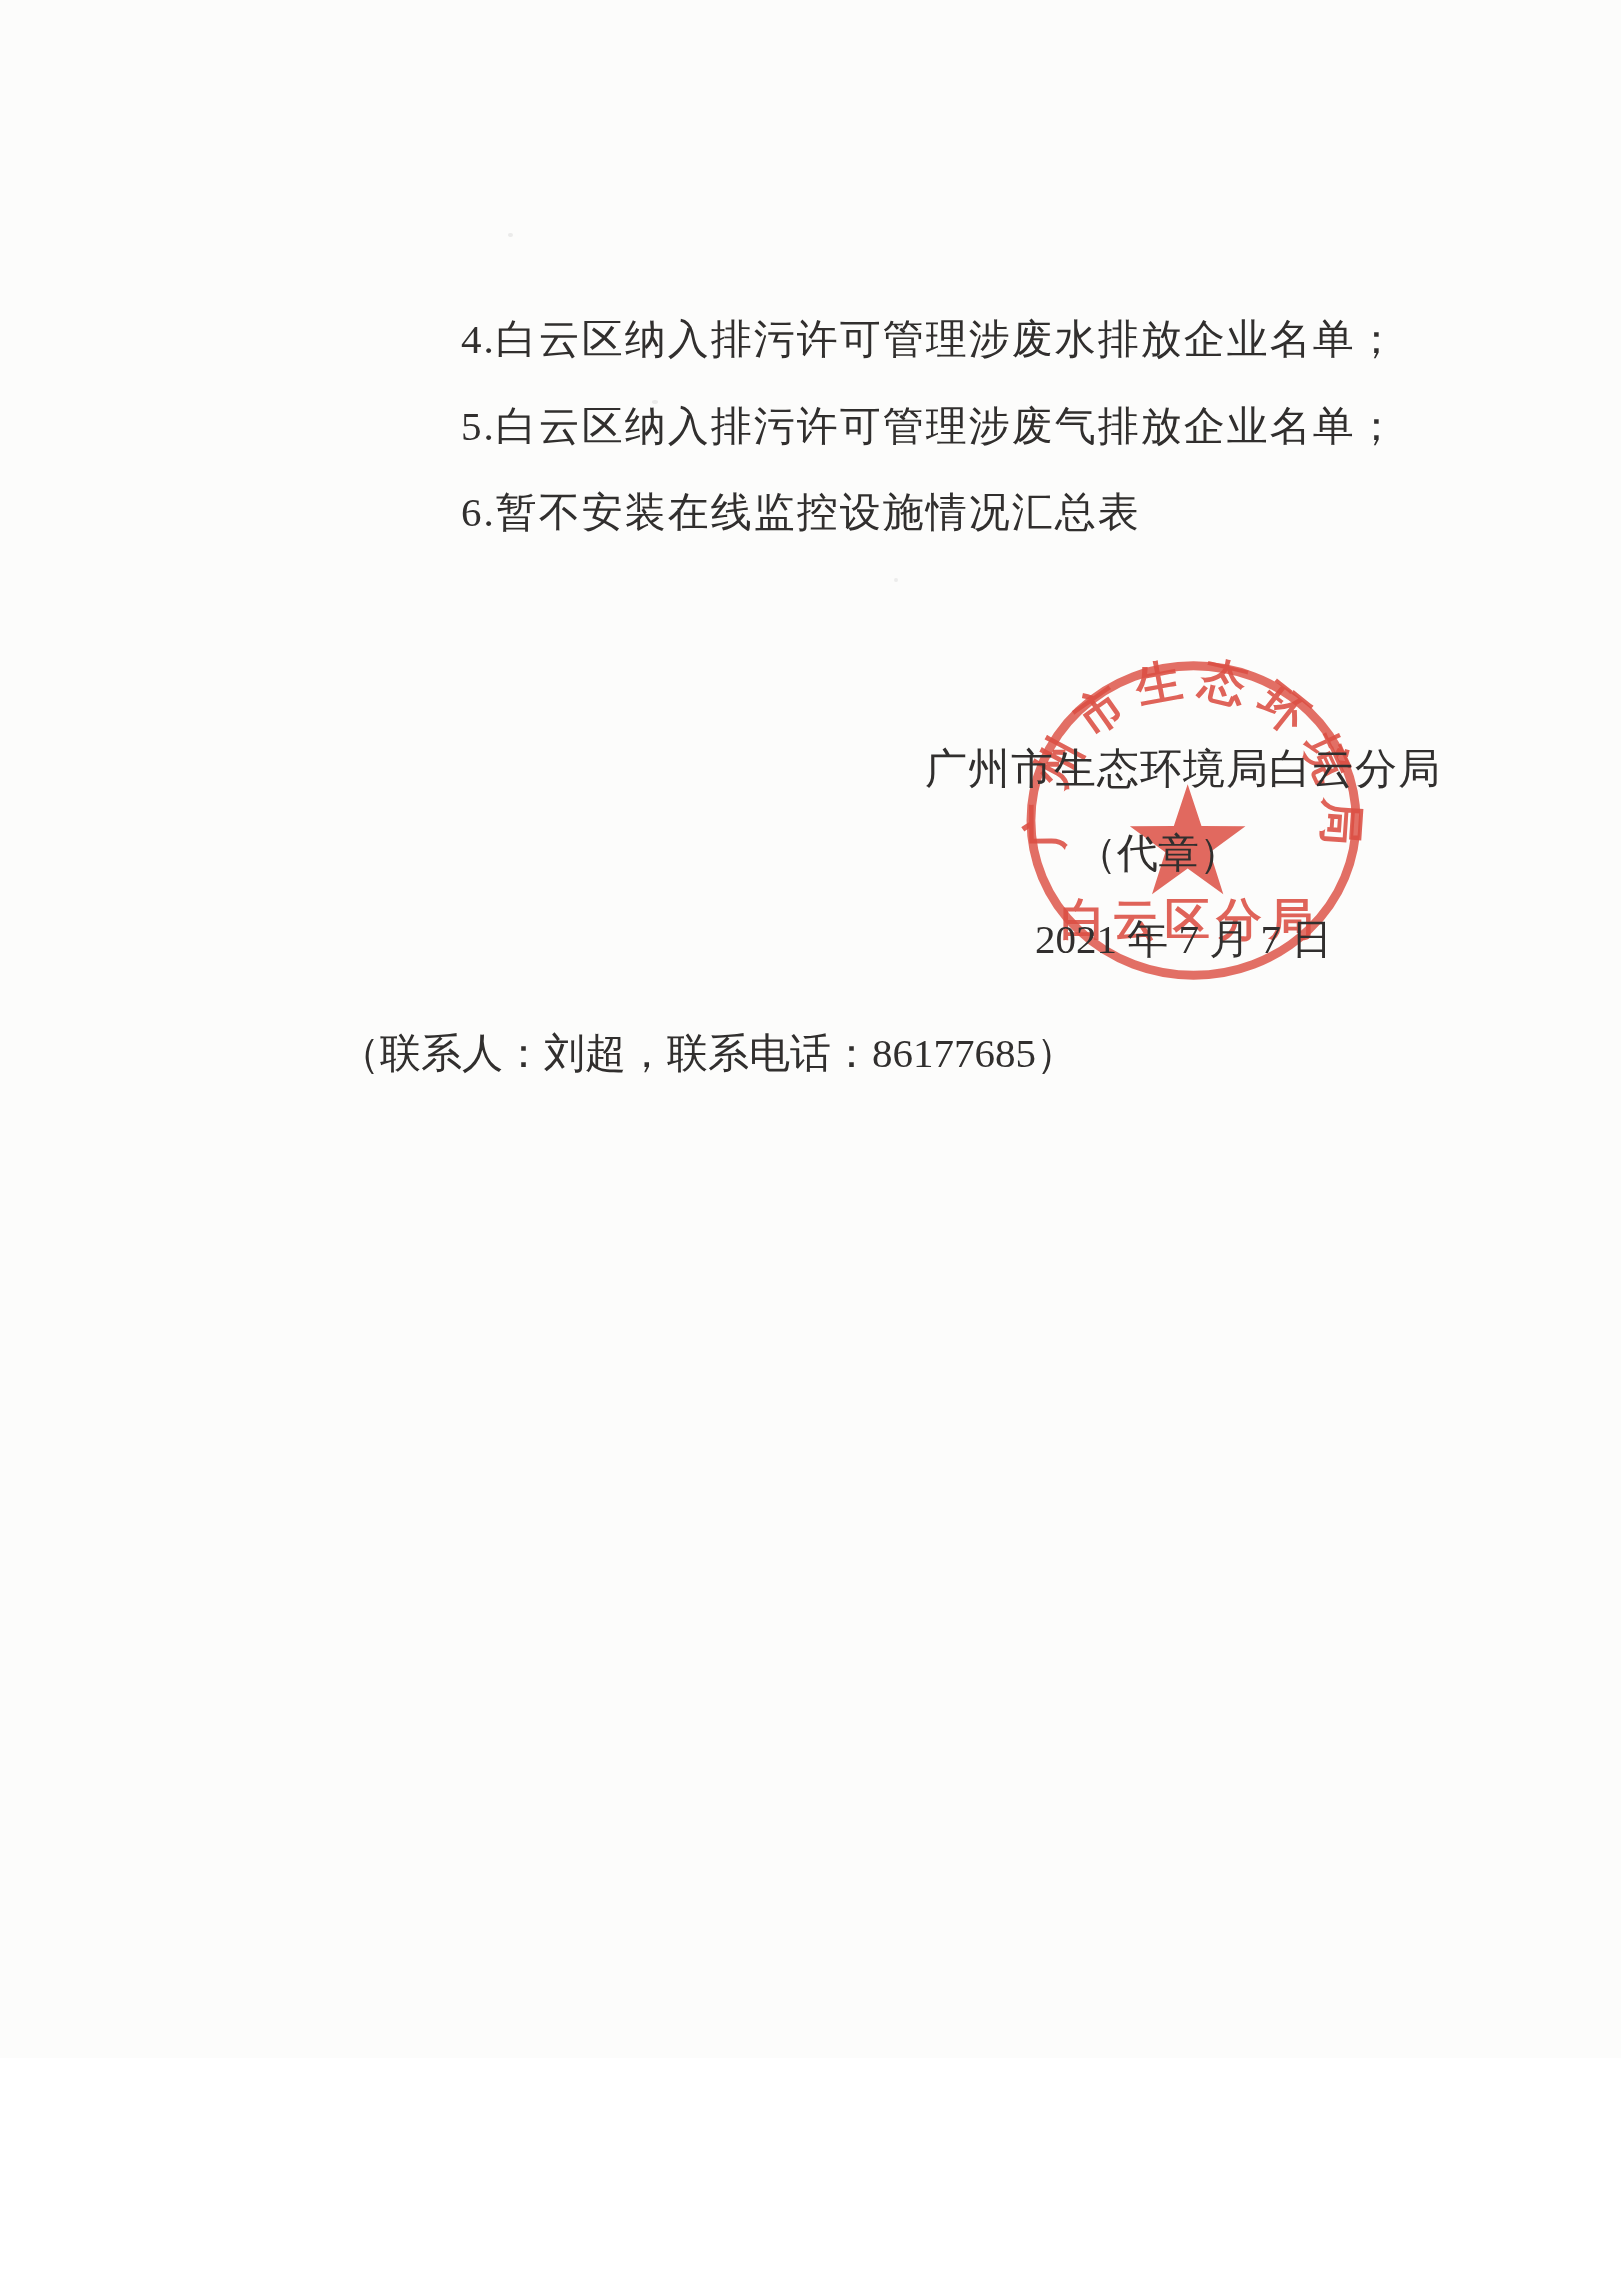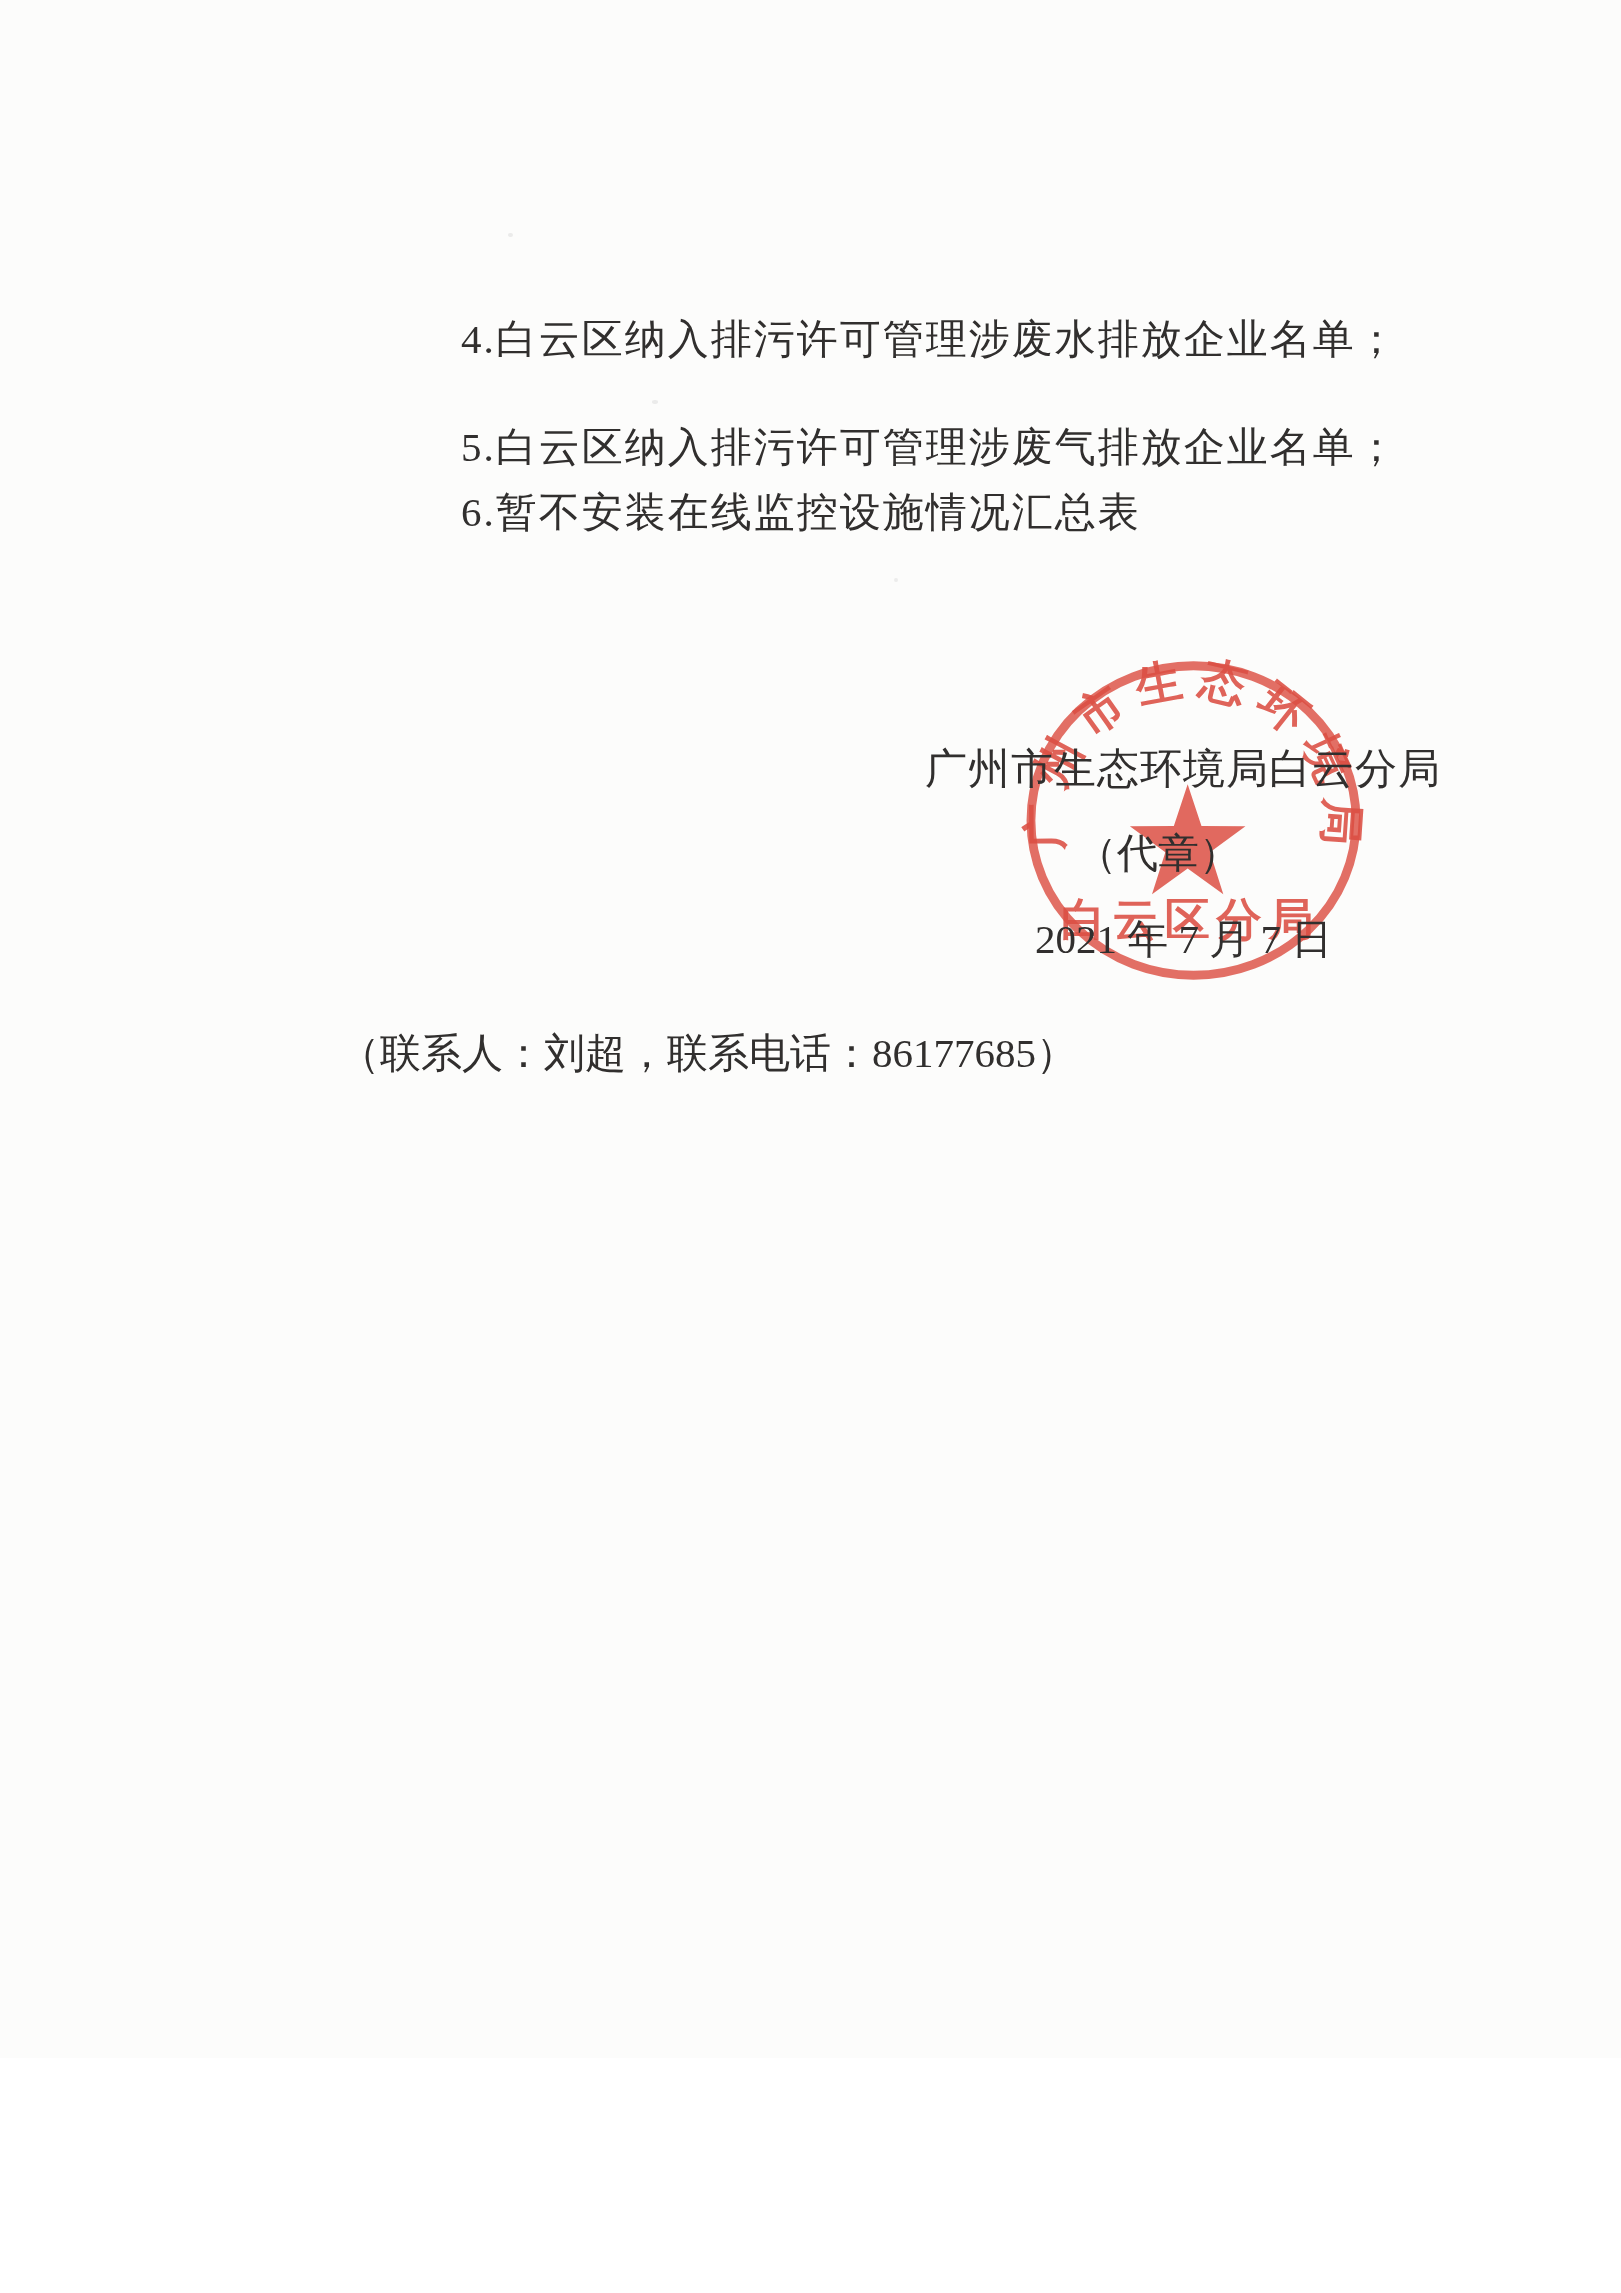--- a/index.html
+++ b/index.html
@@ -7,21 +7,21 @@
     position:relative;
     width:1621px;height:2058px;
     background:#fcfcfb;
     overflow:hidden;
     font-family:"Liberation Serif","DejaVu Serif",serif;
     color:#312f2e;
   }
   .txt{position:absolute;white-space:nowrap;z-index:2;}
   .attachment-line{font-size:41px;letter-spacing:2px;left:461px;}
   .line4{top:312px;}
-  .line5{top:420px;}
+  .line5{top:399px;}
   .line6{top:485px;text-align:center;}
   .issuer-line{left:925px;top:741px;font-size:42px;letter-spacing:1px;}
   .seal-note-line{left:1076px;top:826px;font-size:41px;}
   .date-line{left:1035px;top:912px;font-size:41px;}
   .contact-line{left:339px;top:998px;font-size:41px;margin-top:28px;}
   .page-number{left:1333px;top:2103px;font-size:37px;letter-spacing:5.9px;color:#3a3a3a;}
   .seal-svg{position:absolute;left:1019px;top:653px;width:353px;height:333px;z-index:1;}
   .seal-ring{fill:none;stroke:#dc4f43;stroke-width:9px;opacity:.82;}
   .seal-star{fill:#dc4f43;opacity:.85;}
   .seal-arc-text{fill:#dc4f43;font-size:47px;font-weight:bold;letter-spacing:13px;opacity:.88;

